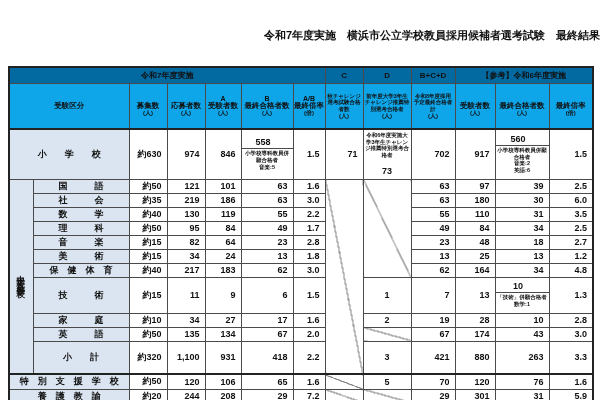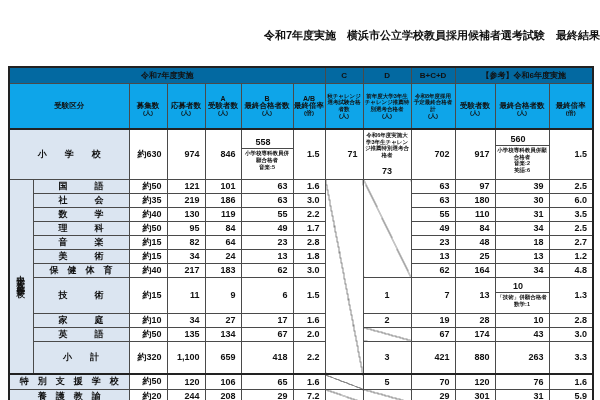--- a/index.html
+++ b/index.html
@@ -317,21 +317,21 @@
       <td class="num">67</td>
       <td class="num">174</td>
       <td class="num">43</td>
       <td class="num">3.0</td>
     </tr>
 
     <tr style="height:33px">
       <td class="lbl">小　　計</td>
       <td class="num">約320</td>
       <td class="num">1,100</td>
-      <td class="num">659</td>
+      <td class="num">931</td>
       <td class="num">418</td>
       <td class="num">2.2</td>
       <td class="ctr">3</td>
       <td class="num">421</td>
       <td class="num">880</td>
       <td class="num">263</td>
       <td class="num">3.3</td>
     </tr>
 
     <tr class="thick" style="height:15px">

